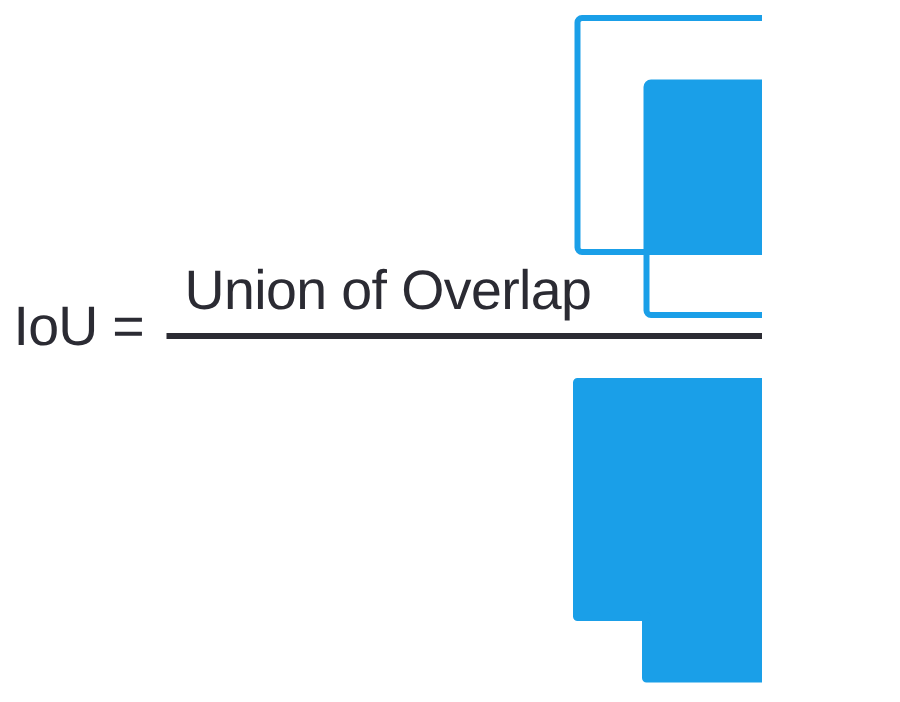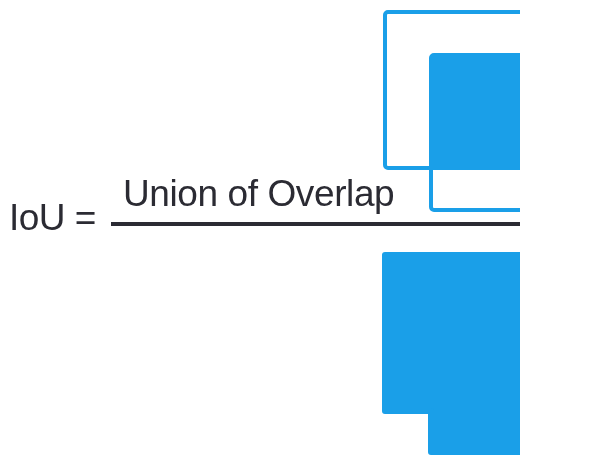--- a/index.html
+++ b/index.html
@@ -8,21 +8,20 @@
     padding: 0;
     background: #ffffff;
   }
   #canvas {
     position: relative;
     width: 508px;
     height: 468px;
     background: #ffffff;
     overflow: hidden;
     font-family: "Liberation Sans", sans-serif;
-    padding-left: 12px;
   }
 
   
   #formula {
     position: absolute;
     left: 0;
     top: 0;
     width: 600px;
     height: 468px;
     pointer-events: none;

